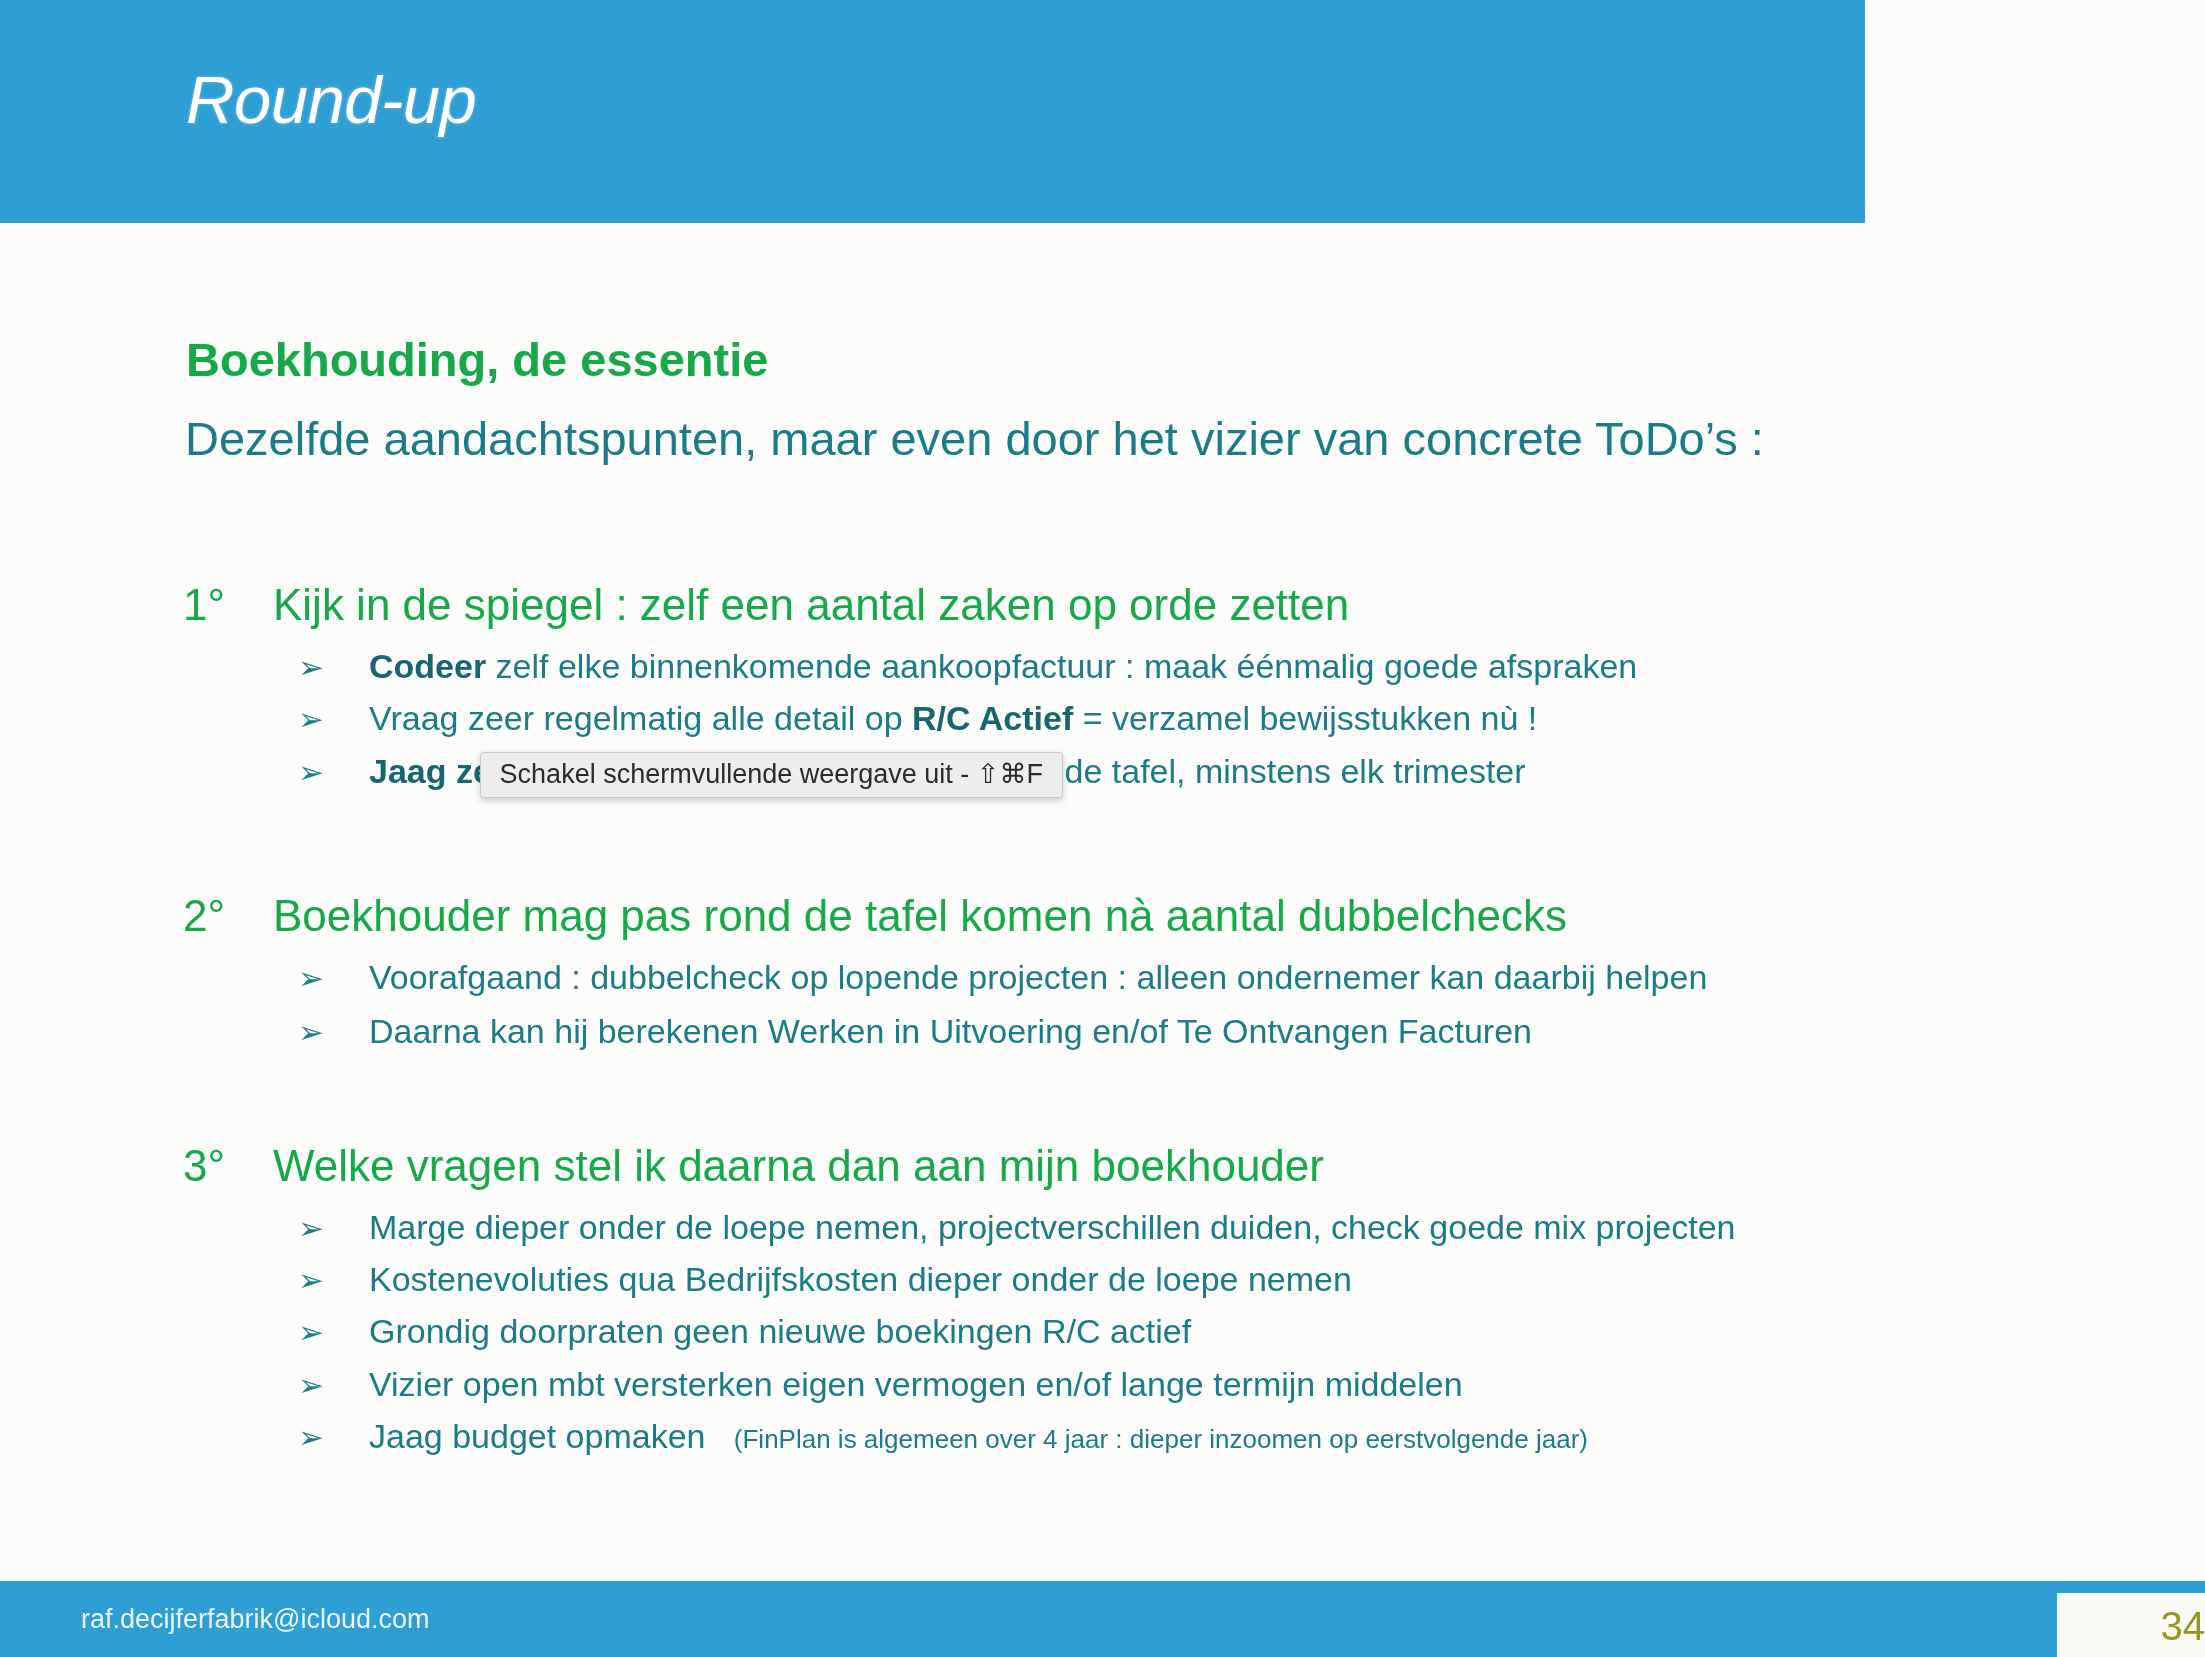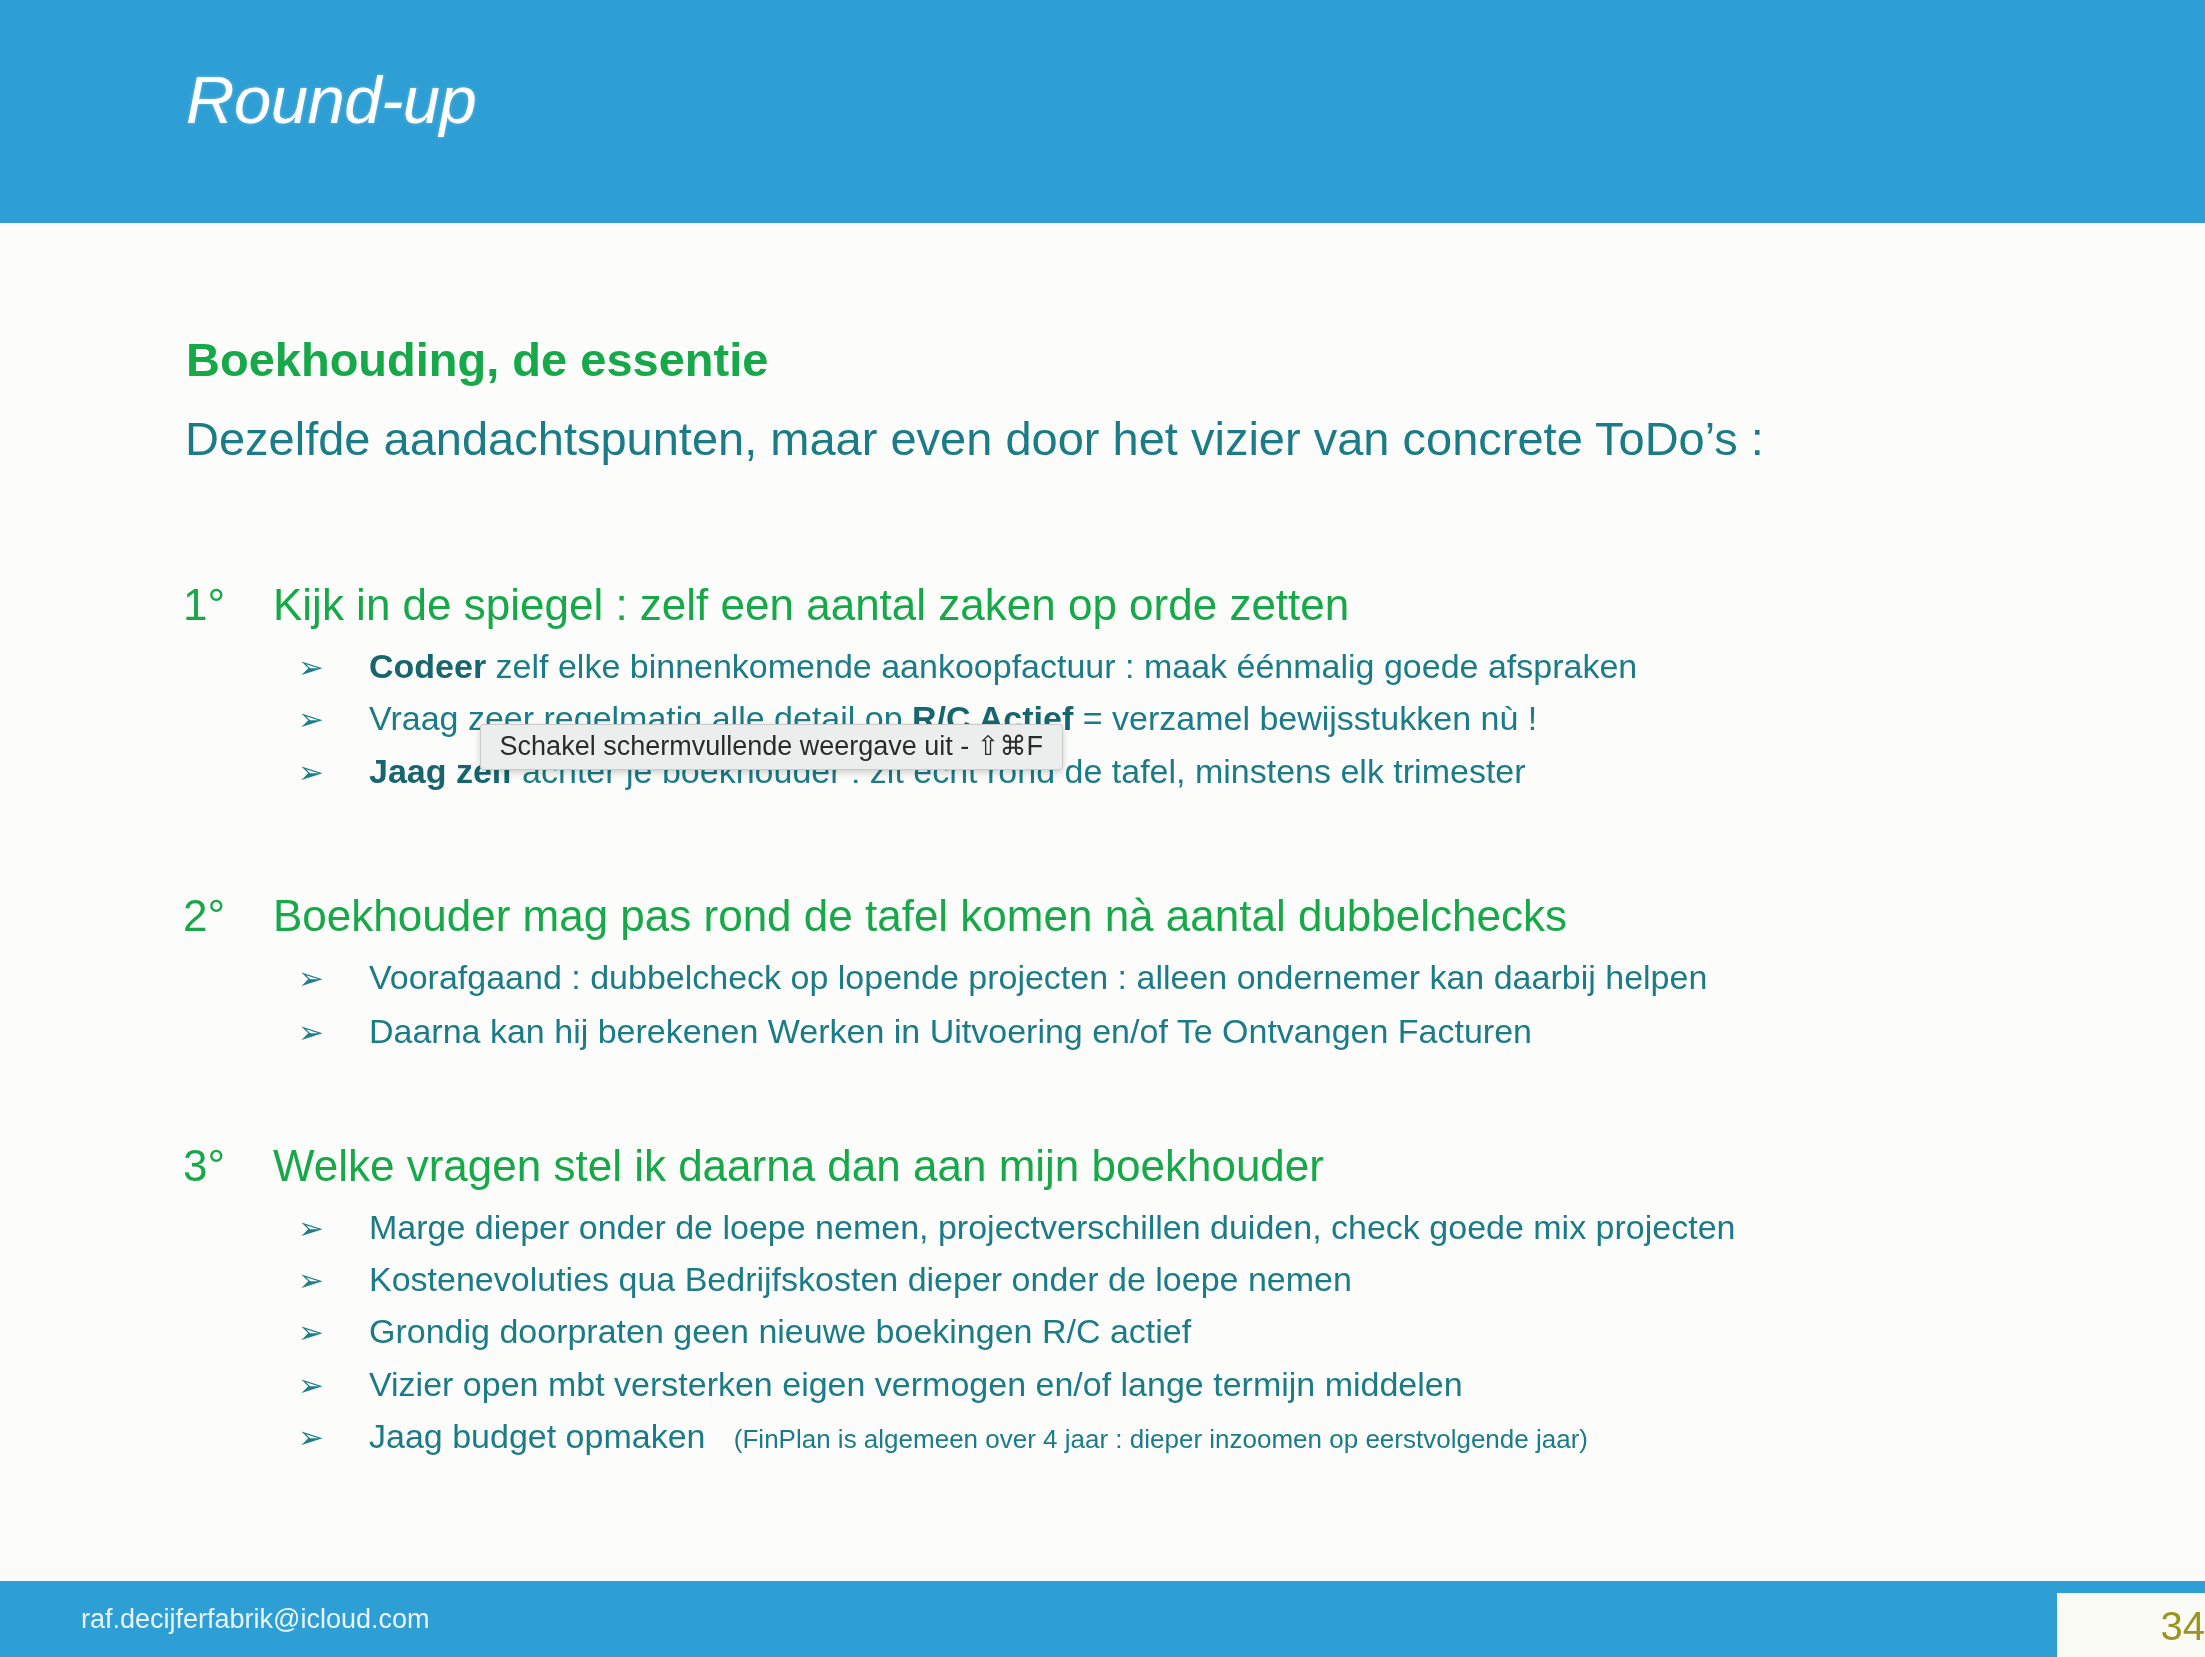--- a/index.html
+++ b/index.html
@@ -20,21 +20,21 @@
     inset: 0;
     background: #fbfbf9;
     overflow: hidden;
   }
 
   
   .top-banner {
     position: absolute;
     left: 0;
     top: 0;
-    width: 2205px;
+    width: 1865px;
     height: 223px;
     background: #2e9fd4;
   }
   .slide-title {
     position: absolute;
     left: 186px;
     top: 66px;
     font-size: 67px;
     font-style: italic;
     font-weight: 400;
@@ -143,21 +143,21 @@
 
   
   .block-1 .bullet { margin-bottom: 14px; }
   .block-2 .bullet { margin-bottom: 15.3px; }
   .block-3 .bullet { margin-bottom: 13.6px; }
 
   
   .tooltip {
     position: absolute;
     left: 480px;
-    top: 724px;
+    top: 752px;
     padding: 7.6px 18.6px 9.8px 18.6px;
     background: #eceded;
     border: 1.1px solid #c9cbcb;
     border-radius: 3.3px;
     box-shadow: 0 2.2px 7.6px rgba(0,0,0,0.18);
     font-size: 27px;
     color: #2b2b2b;
     white-space: nowrap;
     line-height: 1;
     font-family: "Liberation Sans", sans-serif;

